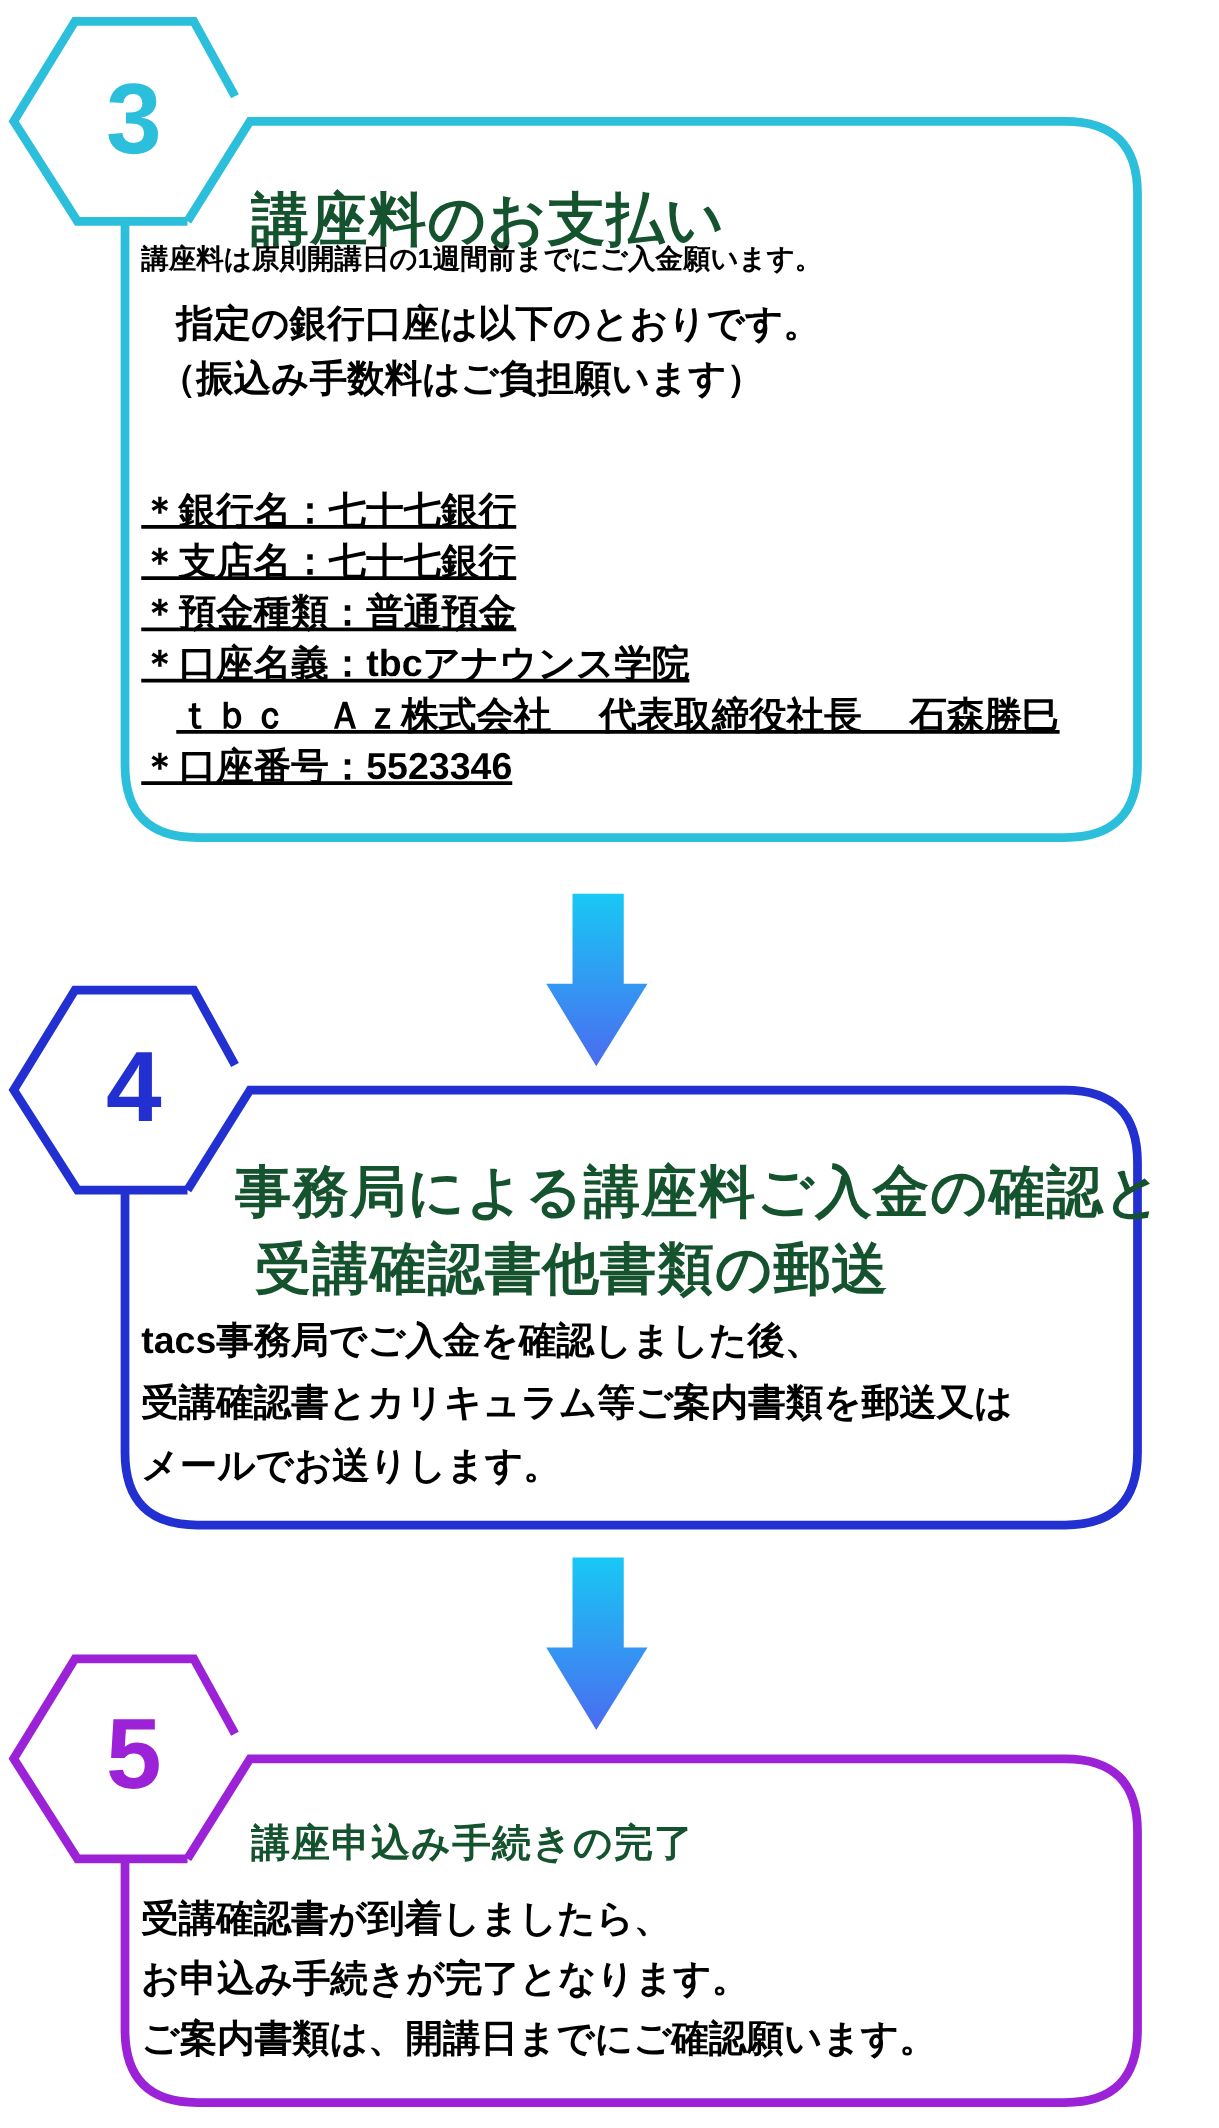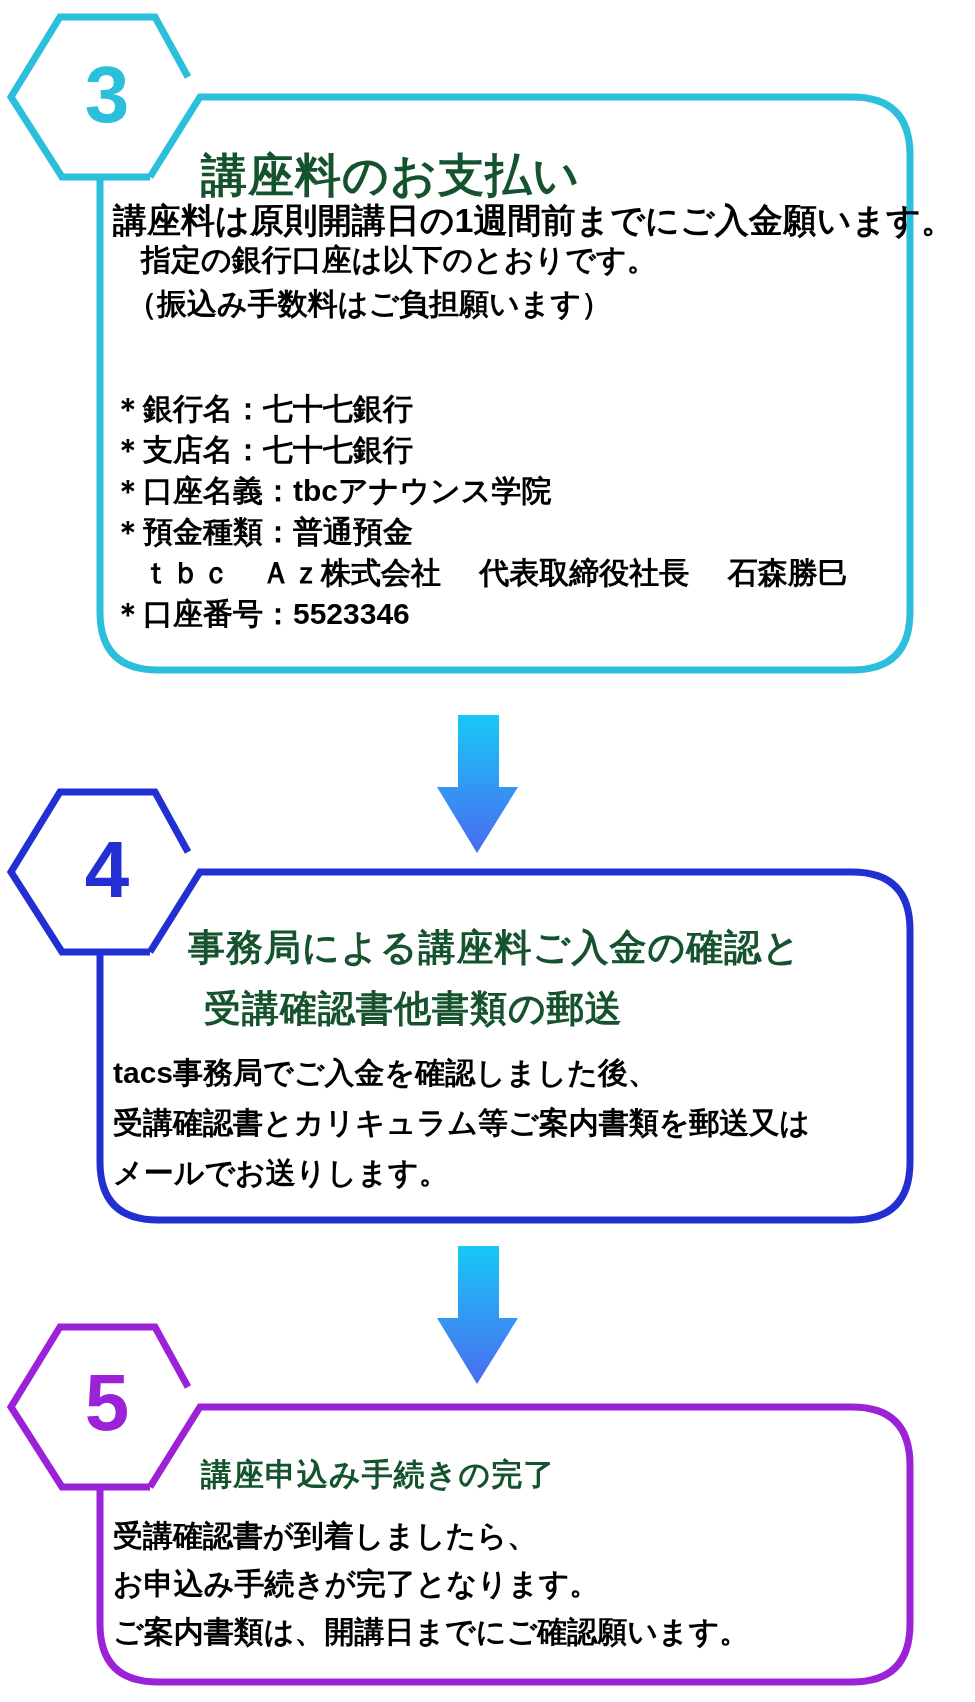--- a/index.html
+++ b/index.html
@@ -28,29 +28,29 @@
 
   
   .title{
     position:absolute;
     color:#14532d;
     font-weight:900;
     letter-spacing:1px;
     white-space:nowrap;
   }
   .title-3{left:201px;top:112px;font-size:46px;line-height:1.1;}
-  .title-4{left:188px;top:886px;font-size:37px;line-height:61px;}
+  .title-4{left:188px;top:886px;font-size:45px;line-height:61px;}
   .title-5{left:201px;top:1432px;font-size:31px;line-height:1.1;}
 
   
   .body-block{position:absolute;color:#000;font-weight:600;white-space:nowrap;}
   .body-block p{margin:0;}
-  .b3-intro{left:113px;top:198px;font-size:34px;line-height:44px;}
+  .b3-intro{left:113px;top:185px;font-size:22px;line-height:44px;}
   .b3-notes{left:113px;top:238px;font-size:30px;line-height:44px;}
-  .b3-bank{left:113px;top:388px;font-size:30px;line-height:41px;}
+  .b3-bank{left:113px;top:388px;font-size:30px;line-height:41px;text-decoration:underline;}
   .b4-body{left:113px;top:1048px;font-size:30px;line-height:50px;}
   .b5-body{left:113px;top:1512px;font-size:30px;line-height:48px;}
   .ind1{padding-left:28px;}
   .ind2{padding-left:14px;}
 </style>
 </head>
 <body>
 
 <div class="canvas">
 
@@ -84,22 +84,22 @@
   </div>
 
   <div class="body-block b3-notes">
     <p class="ind1">指定の銀行口座は以下のとおりです。</p>
     <p class="ind2">（振込み手数料はご負担願います）</p>
   </div>
 
   <div class="body-block b3-bank">
     <p>＊銀行名：七十七銀行</p>
     <p>＊支店名：七十七銀行</p>
+    <p>＊預金種類：普通預金</p>
     <p>＊口座名義：tbcアナウンス学院</p>
-    <p>＊預金種類：普通預金</p>
     <p class="ind1">ｔｂｃ　Ａｚ株式会社　 代表取締役社長　 石森勝巳</p>
     <p>＊口座番号：5523346</p>
   </div>
 
   <div class="num num-4">4</div>
   <h2 class="title title-4">
     <span style="display:block;">事務局による講座料ご入金の確認と</span>
     <span style="display:block;margin-left:16px;">受講確認書他書類の郵送</span>
   </h2>
 

